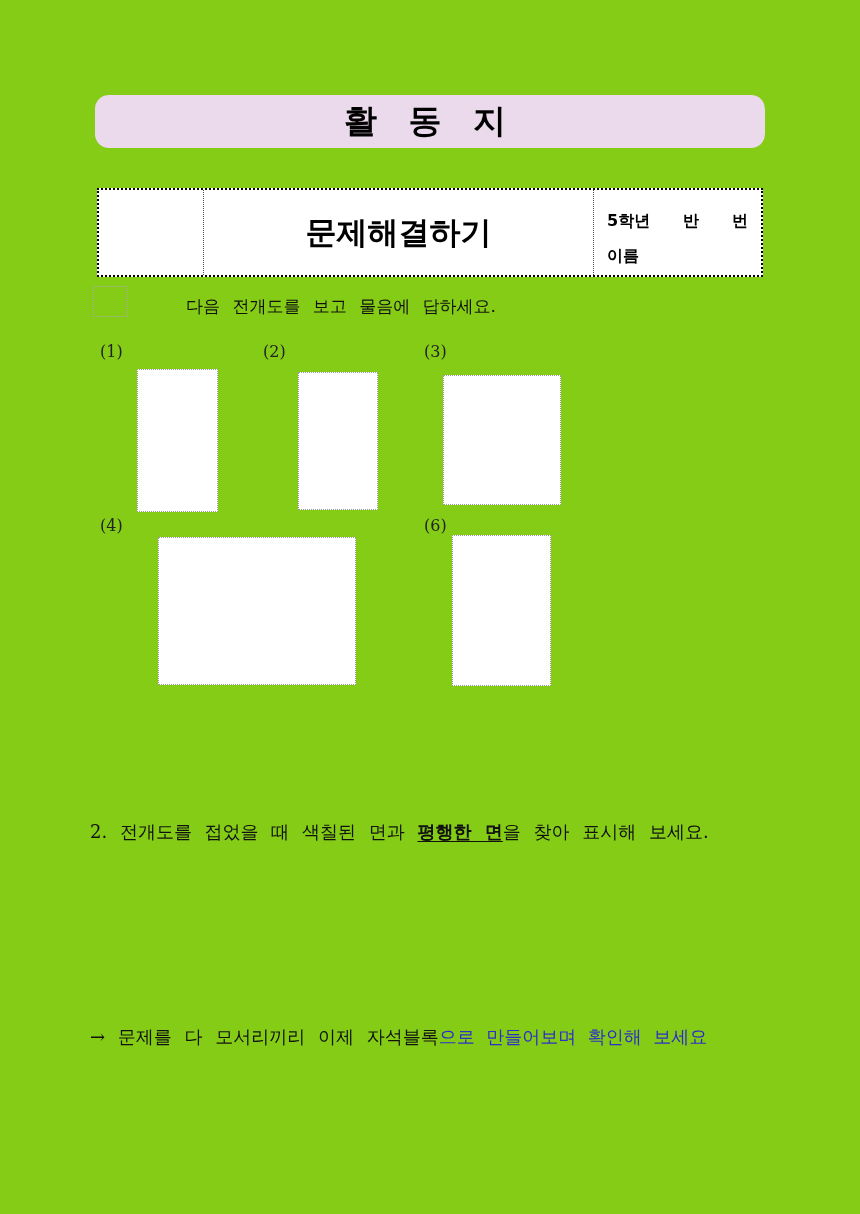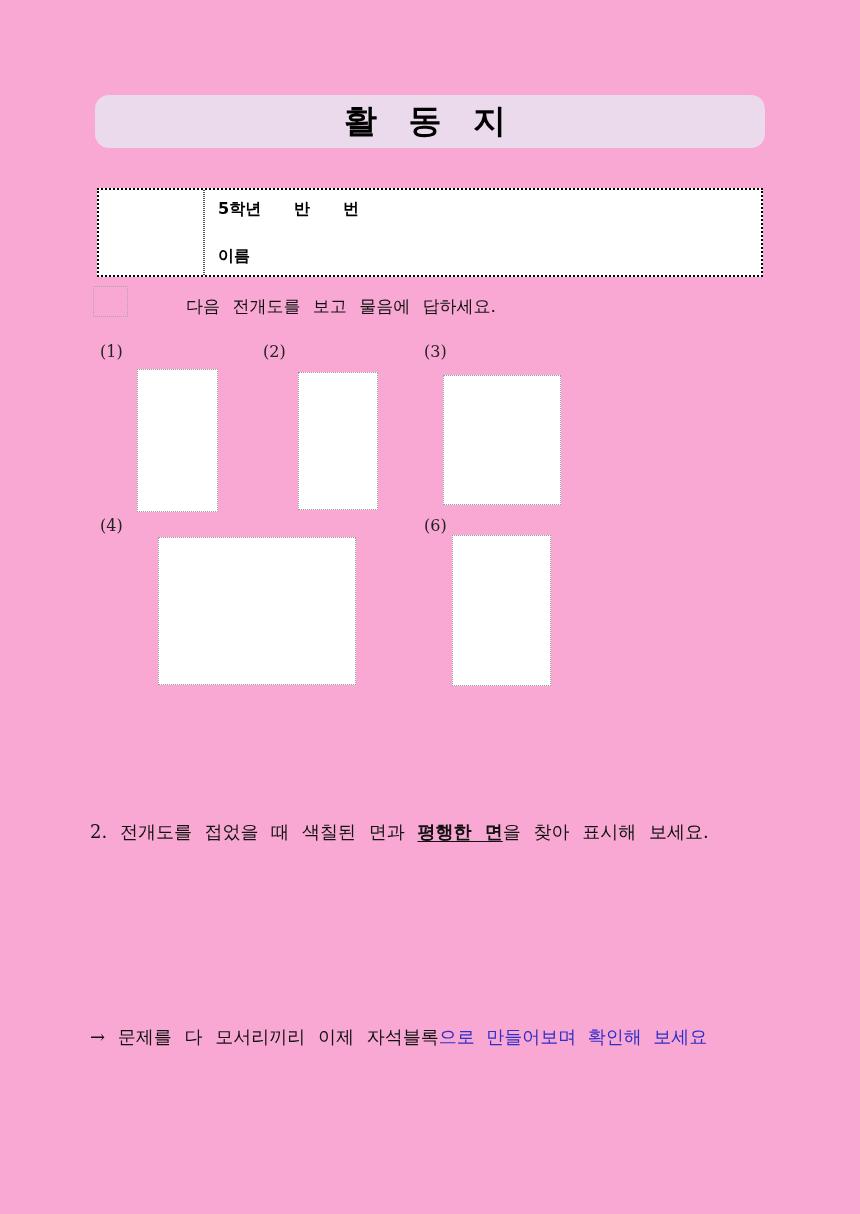--- a/index.html
+++ b/index.html
@@ -1,20 +1,20 @@
 <!DOCTYPE html>
 <html><head>
 <meta charset="utf-8">
 <style>
   html, body { margin: 0; padding: 0; background: #ffffff; }
   .page {
     position: relative;
     width: 860px;
     height: 1214px;
-    background: #f9a8d4;
+    background: #84cc16;
     font-family: "DejaVu Serif", serif;
     color: #1a1a1a;
     overflow: hidden;
   }
 
   
   .banner {
     position: absolute;
     left: 95px; top: 95px;
     width: 670px; height: 53px;
@@ -52,21 +52,21 @@
     width: 168px;
     border-left: 1px dotted #555;
     box-sizing: border-box;
     padding: 9px 10px 8px 13px;
     display: flex; flex-direction: column; justify-content: space-between;
     font-family: "DejaVu Sans", "Liberation Sans", sans-serif;
     font-weight: bold;
     font-size: 16px;
     color: #000000;
   }
-  .grade-row { display: flex; justify-content: space-between; padding-right: 3px; }
+  .grade-row { display: flex; justify-content: space-between; padding-right: 3px; margin-top: 12px; }
 
   
   .intro-marker {
     position: absolute;
     left: 93px; top: 286px;
     width: 33px; height: 29px;
     border: 1px dotted #aaaaaa;
   }
   .intro-text {
     position: absolute;
@@ -118,20 +118,23 @@
 <body>
 
 <div class="page">
 
   <div class="banner" style="background-color: rgb(234, 218, 235);">
     <span class="banner-title">활 동 지</span>
   </div>
 
   <div class="header-table">
     <div class="ht-left"></div>
+    <div class="ht-center">
+      <span class="lesson-title">문제해결하기</span>
+    </div>
     <div class="ht-right">
       <div class="grade-row">
         <span>5학년</span>
         <span>반</span>
         <span>번</span>
       </div>
       <div class="name-row">이름</div>
     </div>
   </div>
 

